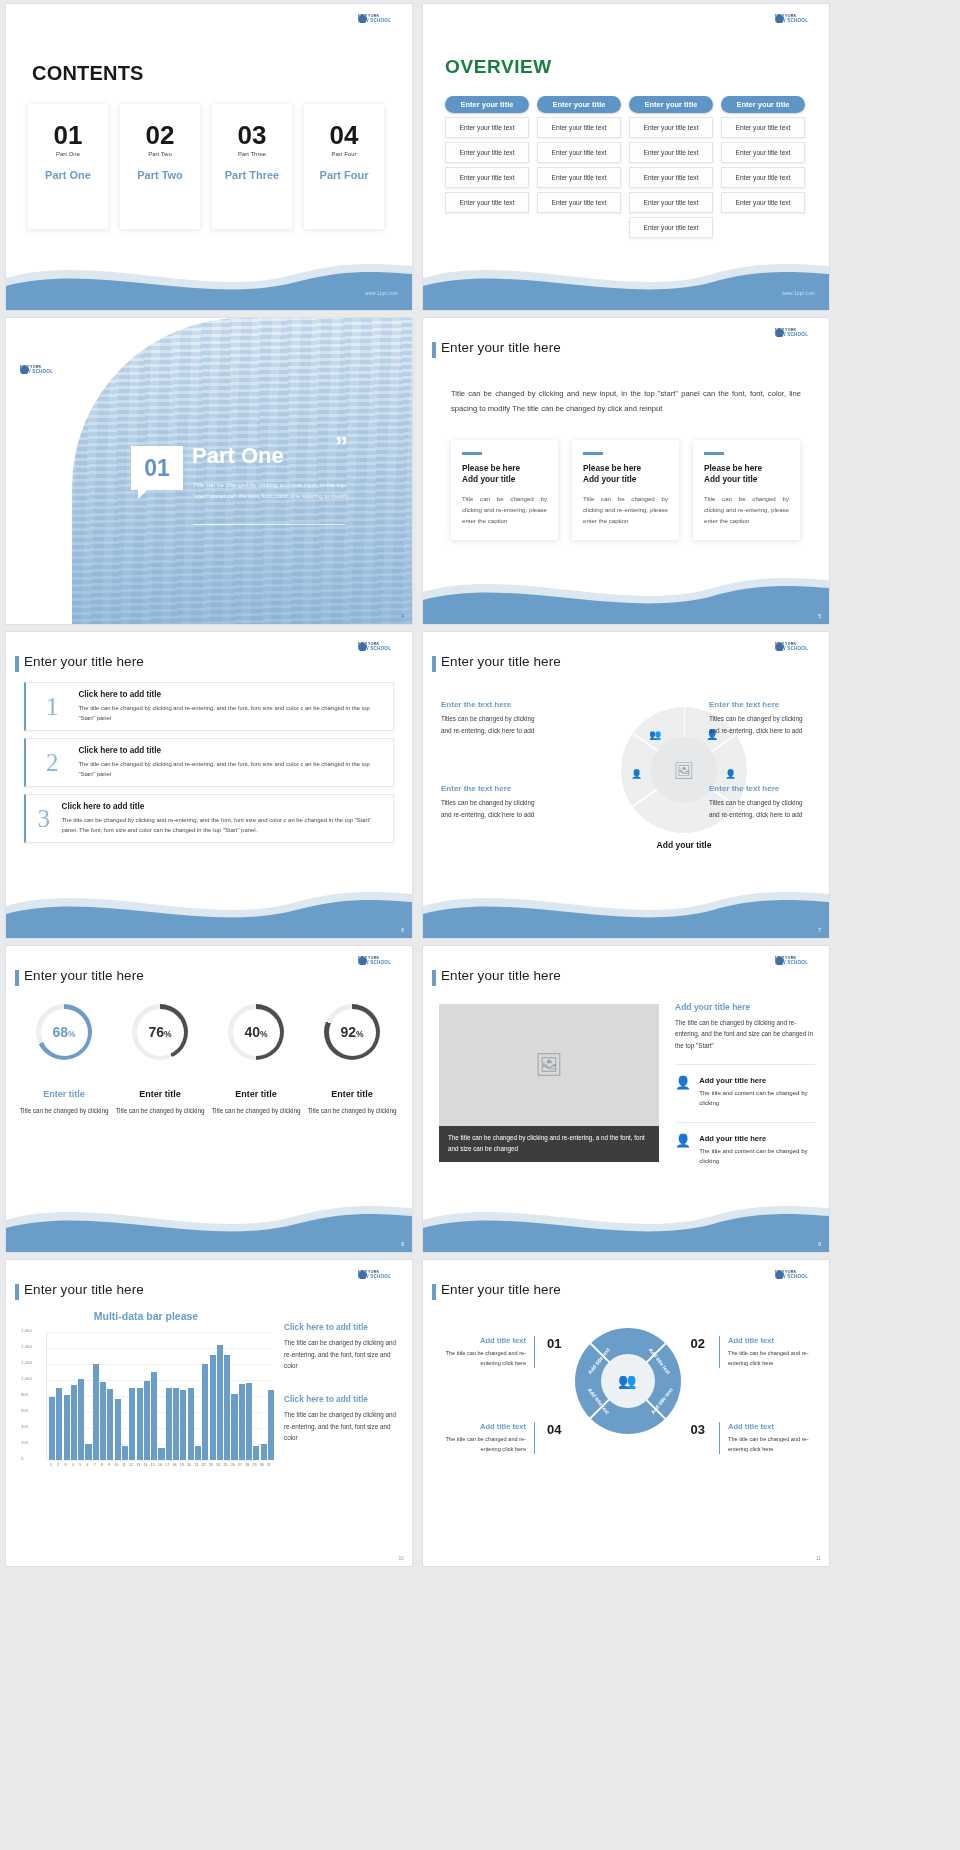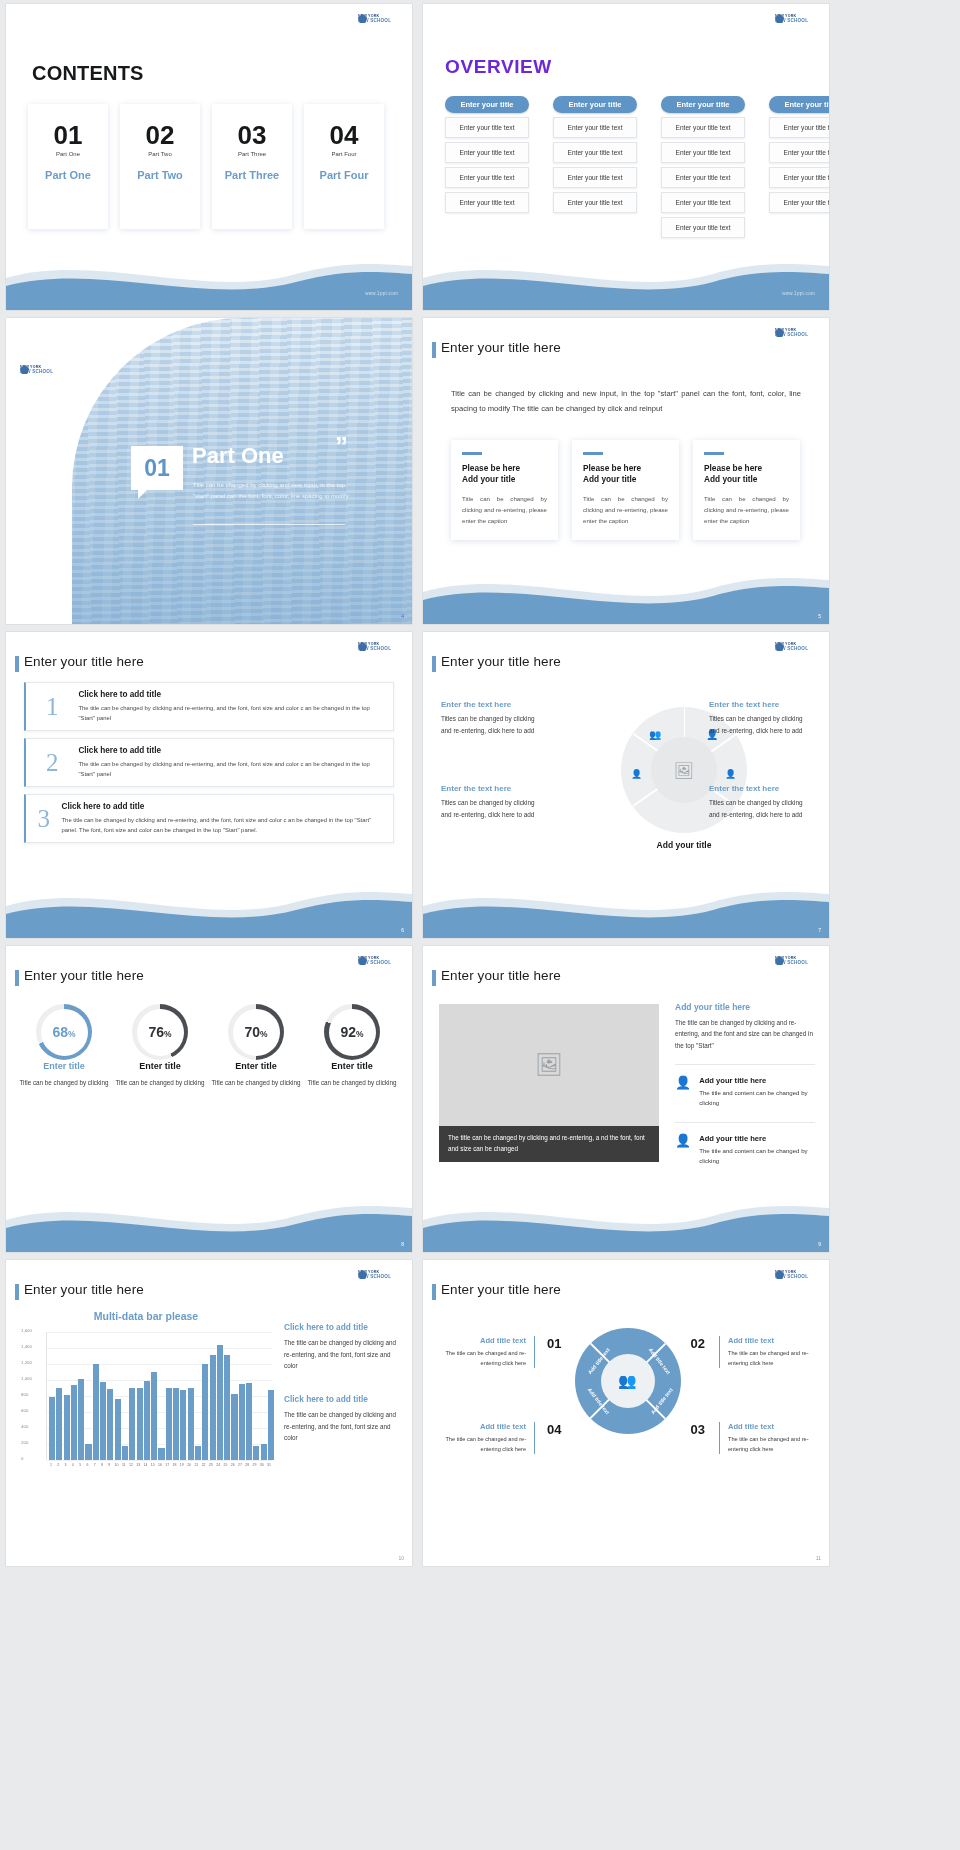--- a/index.html
+++ b/index.html
@@ -67,23 +67,23 @@
     display: flex; flex-direction: column; align-items: center;
     padding-top: 18px;
   }
   .c-num { font-size: 26px; font-weight: bold; color: #17181a; line-height: 1; }
   .c-sub { font-size: 6px; color: #444; margin-top: 3px; }
   .c-part { font-size: 11px; font-weight: bold; color: #6b9dc9; margin-top: 12px; }
 
   
   .ov-h {
     position: absolute; left: 22px; top: 52px;
-    font-size: 19px; font-weight: bold; color: #6d28d9; letter-spacing: .6px;
-  }
-  .ov-grid { position: absolute; left: 20px; top: 92px; display: flex; gap: 20px; }
+    font-size: 19px; font-weight: bold; color: #15803d; letter-spacing: .6px;
+  }
+  .ov-grid { position: absolute; left: 20px; top: 92px; display: flex; gap: 4px; }
   .ov-col { width: 88px; display: flex; flex-direction: column; align-items: center; }
   .ov-pill {
     width: 84px; height: 17px; border-radius: 9px; background: #5e95c6;
     color: #fff; font-size: 7.5px; font-weight: bold;
     display: flex; align-items: center; justify-content: center;
     box-shadow: 0 1px 2px rgba(0,0,0,.18);
   }
   .ov-cell {
     width: 84px; height: 21px; margin-top: 4px; background: #fdfdfd;
     border: 1px solid #e3e6e9; font-size: 6.6px; color: #3a3a3a;
@@ -183,21 +183,21 @@
   
   .pcts { position: absolute; left: 10px; top: 58px; display: flex; }
   .pct { width: 96px; text-align: center; }
   .pct-c {
     position: relative; width: 56px; height: 56px; margin: 0 auto;
     border-radius: 50%;
     display: flex; align-items: center; justify-content: center; text-align: center;
   }
   .pct-v { font-size: 14px; font-weight: bold; line-height: 1; position: relative; z-index: 2; }
   .pct-v .u { font-size: 8.5px; font-weight: bold; }
-  .pct-t { margin-top: 1px; font-size: 9px; font-weight: bold; }
+  .pct-t { margin-top: 29px; font-size: 9px; font-weight: bold; }
   .pct-b { margin-top: 7px; font-size: 6.3px; color: #3b3b3b; line-height: 1.7; }
 
   
   .photo {
     position: absolute; left: 16px; top: 58px; width: 220px; height: 122px;
     background: #d9d9d9; display: flex; align-items: center; justify-content: center;
   }
   .photo-cap {
     position: absolute; left: 16px; top: 180px; width: 220px; height: 36px;
     background: #3d3d3d; color: #fff; font-size: 6.3px; line-height: 1.75;
@@ -482,21 +482,21 @@
             <span>76</span><span class="u">%</span>
           </div>
         </div>
         <div class="pct-t" style="color:#17181a">Enter title</div>
         <div class="pct-b">Title can be changed by clicking</div>
       </div>
       <div class="pct">
         <div class="pct-c" style="background: conic-gradient(rgb(74, 77, 82) 0deg, rgb(74, 77, 82) 180deg, rgb(236, 238, 240) 180deg, rgb(236, 238, 240) 360deg);">
             <div style="position: absolute; inset: 4.5px; border-radius: 50%; background: rgb(255, 255, 255);"></div>
           <div class="pct-v" style="color:#2f3236">
-            <span>70</span><span class="u">%</span>
+            <span>40</span><span class="u">%</span>
           </div>
         </div>
         <div class="pct-t" style="color:#17181a">Enter title</div>
         <div class="pct-b">Title can be changed by clicking</div>
       </div>
       <div class="pct">
         <div class="pct-c" style="background: conic-gradient(rgb(74, 77, 82) 0deg, rgb(74, 77, 82) 291.6deg, rgb(236, 238, 240) 291.6deg, rgb(236, 238, 240) 360deg);">
             <div style="position: absolute; inset: 4.5px; border-radius: 50%; background: rgb(255, 255, 255);"></div>
           <div class="pct-v" style="color:#2f3236">
             <span>92</span><span class="u">%</span>

